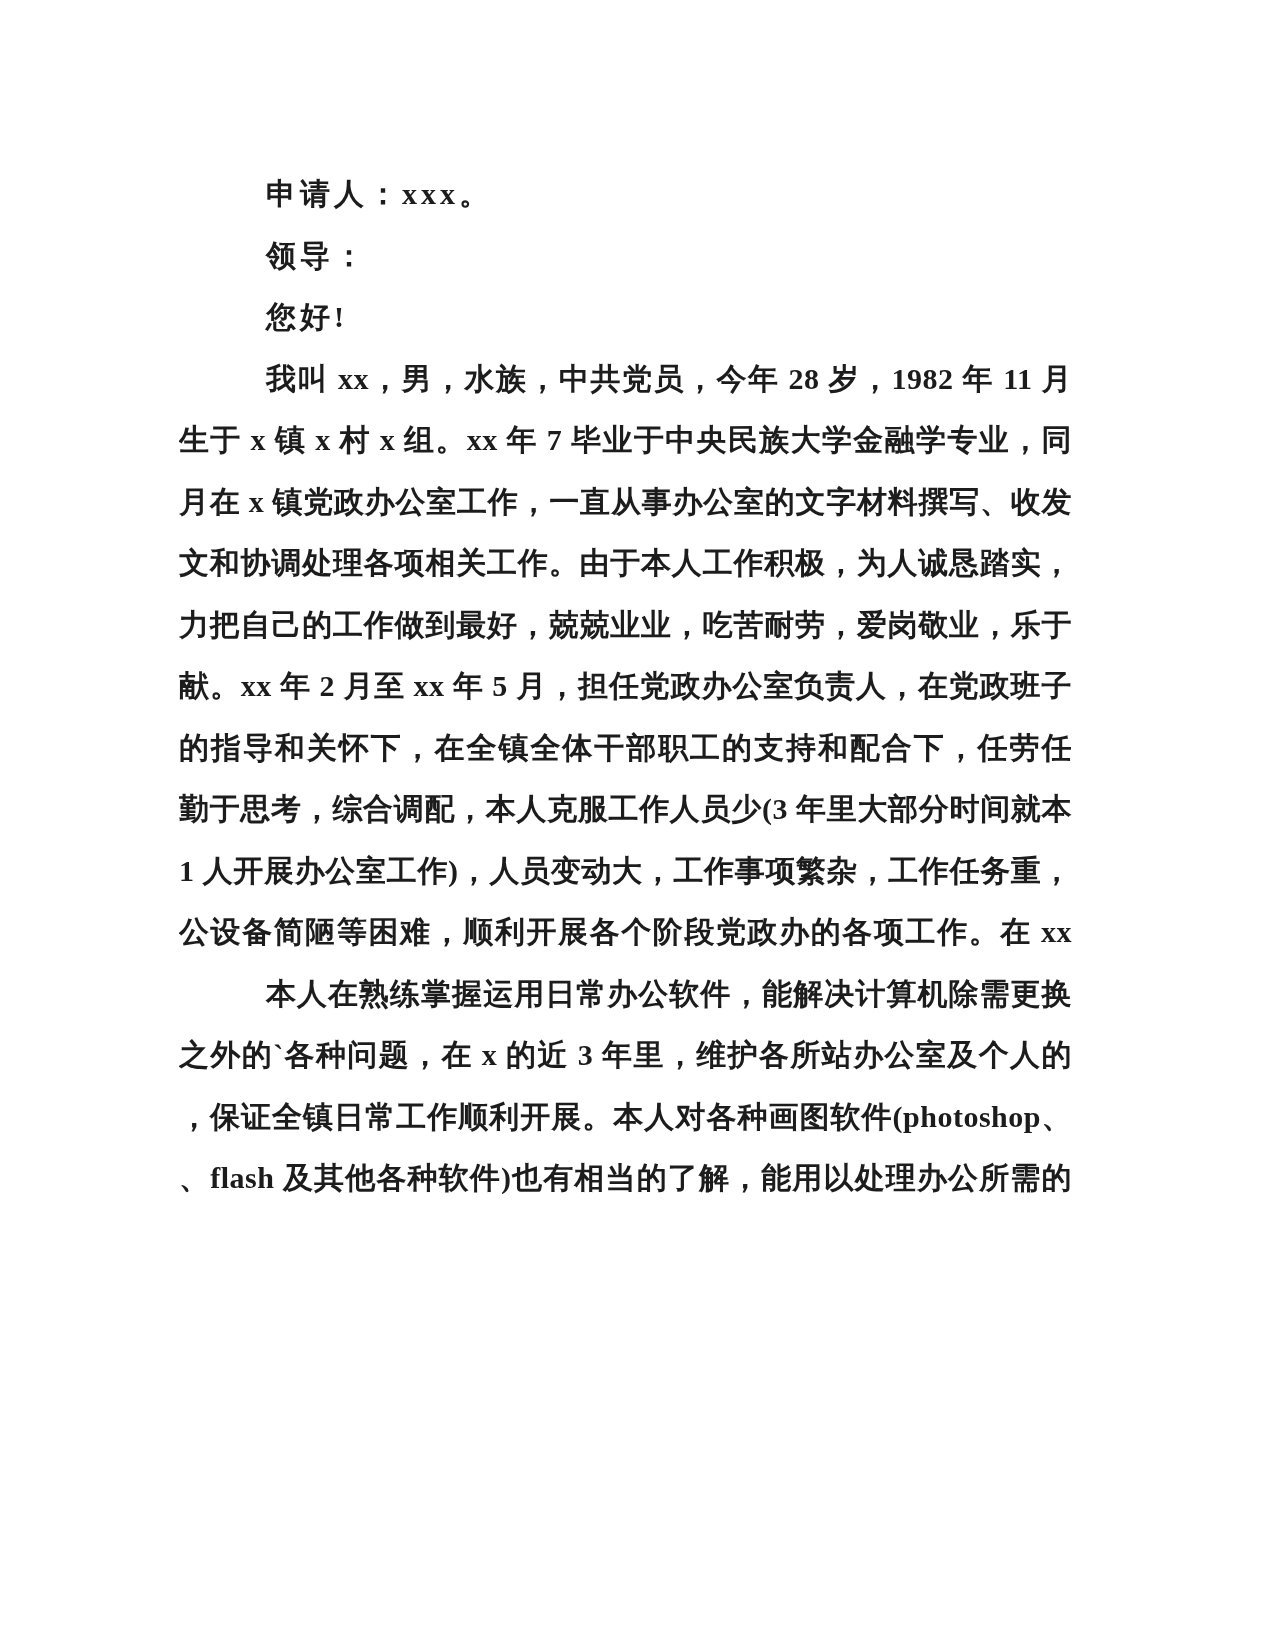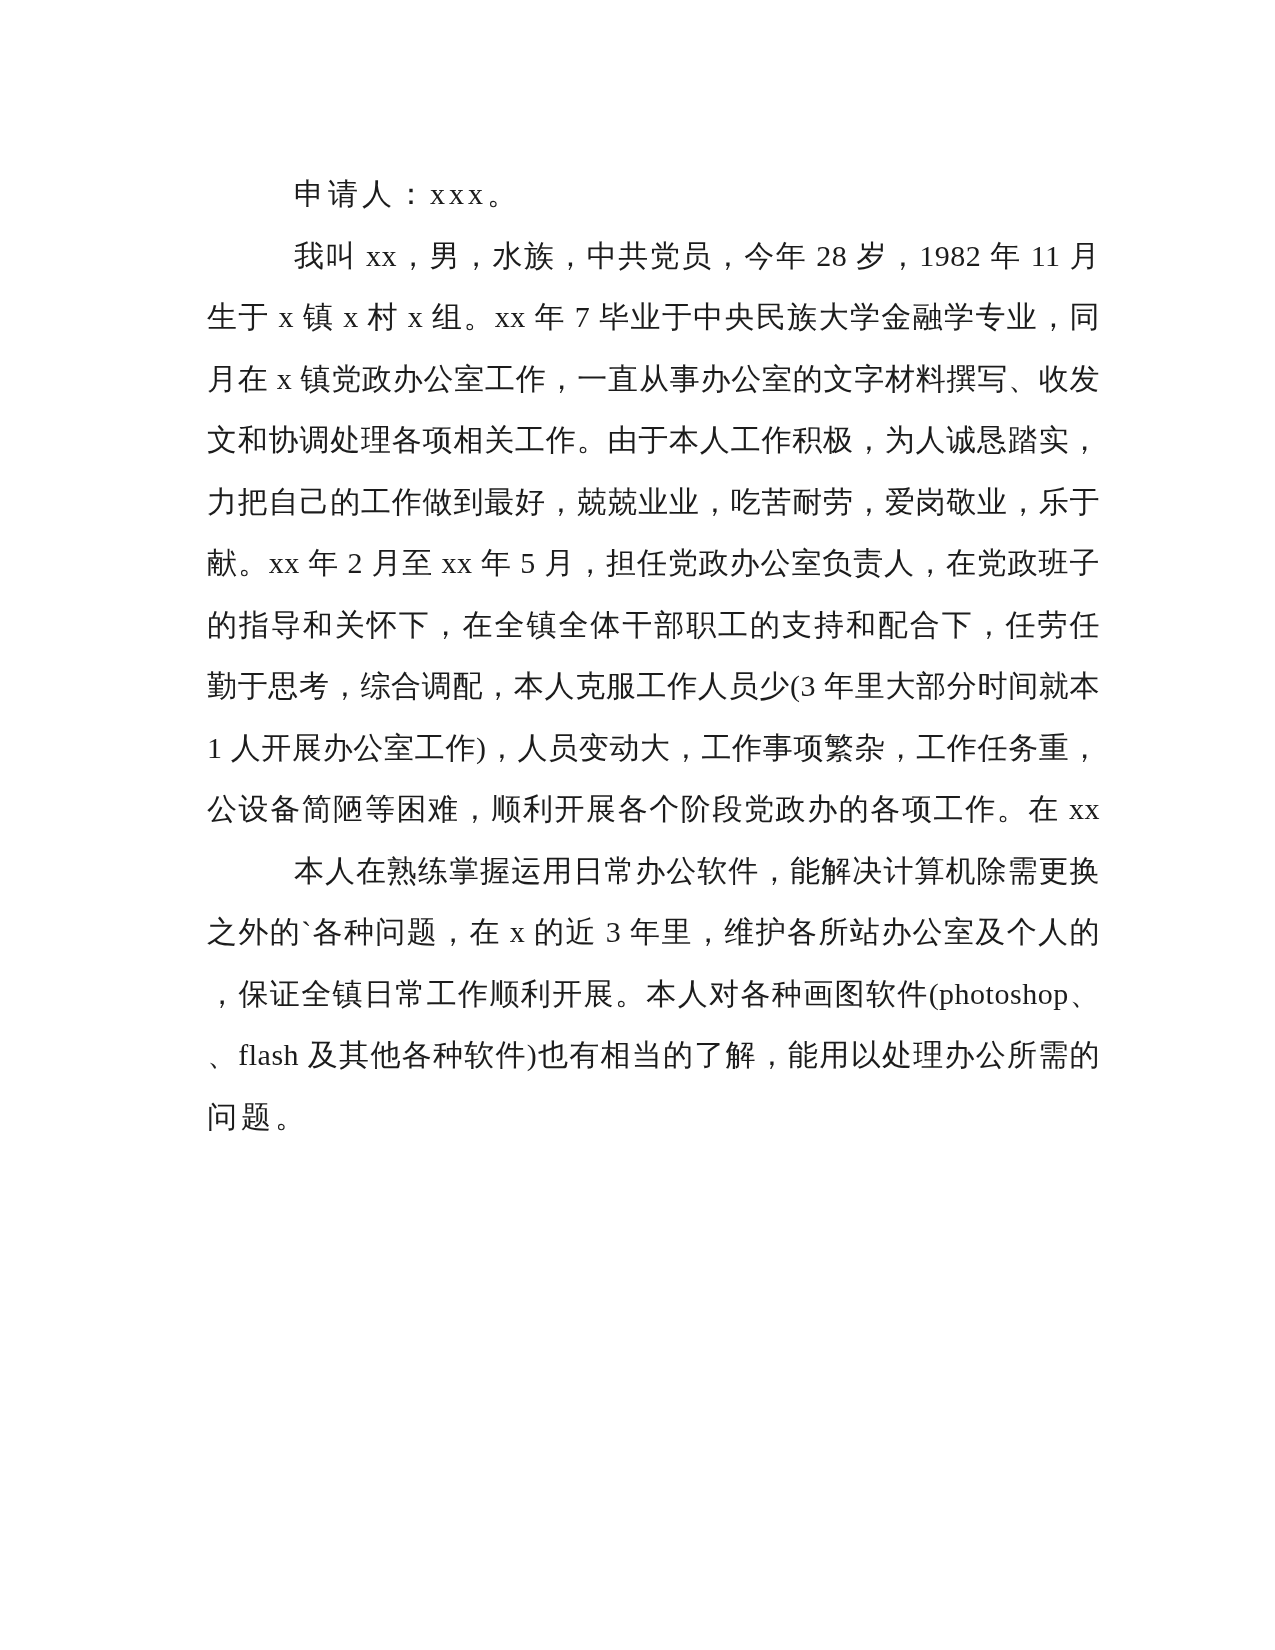--- a/index.html
+++ b/index.html
@@ -22,22 +22,21 @@
     background: #ffffff;
     overflow: hidden;
   }
   .text-block {
     position: absolute;
     left: 179px;
     top: 163px;
     width: 893px;
     color: #1c1c1c;
     font-size: 30px;
-    font-weight: 400;
-    margin-left: 28px;
+    font-weight: 700;
   }
   .ln {
     height: 61.5px;
     line-height: 61.5px;
     overflow: hidden;
     white-space: nowrap;
     letter-spacing: 4px;
     text-align: left;
   }
   
@@ -51,29 +50,30 @@
   .ln.in {
     text-indent: 87px;
   }
 </style>
 </head>
 <body>
 
 <div class="page">
   <div class="text-block">
     <div class="ln in">申请人：xxx。</div>
+    <div class="ln in">领导：</div>
+    <div class="ln in">您好!</div>
     <div class="ln in j">我叫 xx，男，水族，中共党员，今年 28 岁，1982 年 11 月 27 日</div>
     <div class="ln j">生于 x 镇 x 村 x 组。xx 年 7 毕业于中央民族大学金融学专业，同年 10</div>
     <div class="ln j">月在 x 镇党政办公室工作，一直从事办公室的文字材料撰写、收发公</div>
     <div class="ln j">文和协调处理各项相关工作。由于本人工作积极，为人诚恳踏实，努</div>
     <div class="ln j">力把自己的工作做到最好，兢兢业业，吃苦耐劳，爱岗敬业，乐于奉</div>
     <div class="ln j">献。xx 年 2 月至 xx 年 5 月，担任党政办公室负责人，在党政班子领导</div>
     <div class="ln j">的指导和关怀下，在全镇全体干部职工的支持和配合下，任劳任怨，</div>
     <div class="ln j">勤于思考，综合调配，本人克服工作人员少(3 年里大部分时间就本人</div>
     <div class="ln j">1 人开展办公室工作)，人员变动大，工作事项繁杂，工作任务重，办</div>
     <div class="ln j">公设备简陋等困难，顺利开展各个阶段党政办的各项工作。在 xx 年和</div>
     <div class="ln in j">本人在熟练掌握运用日常办公软件，能解决计算机除需更换硬件</div>
     <div class="ln j">之外的`各种问题，在 x 的近 3 年里，维护各所站办公室及个人的电脑</div>
     <div class="ln j">，保证全镇日常工作顺利开展。本人对各种画图软件(photoshop、cad</div>
     <div class="ln j">、flash 及其他各种软件)也有相当的了解，能用以处理办公所需的相关</div>
-    <div class="ln">问题。</div>
   </div>
 </div>
 
 </body></html>

